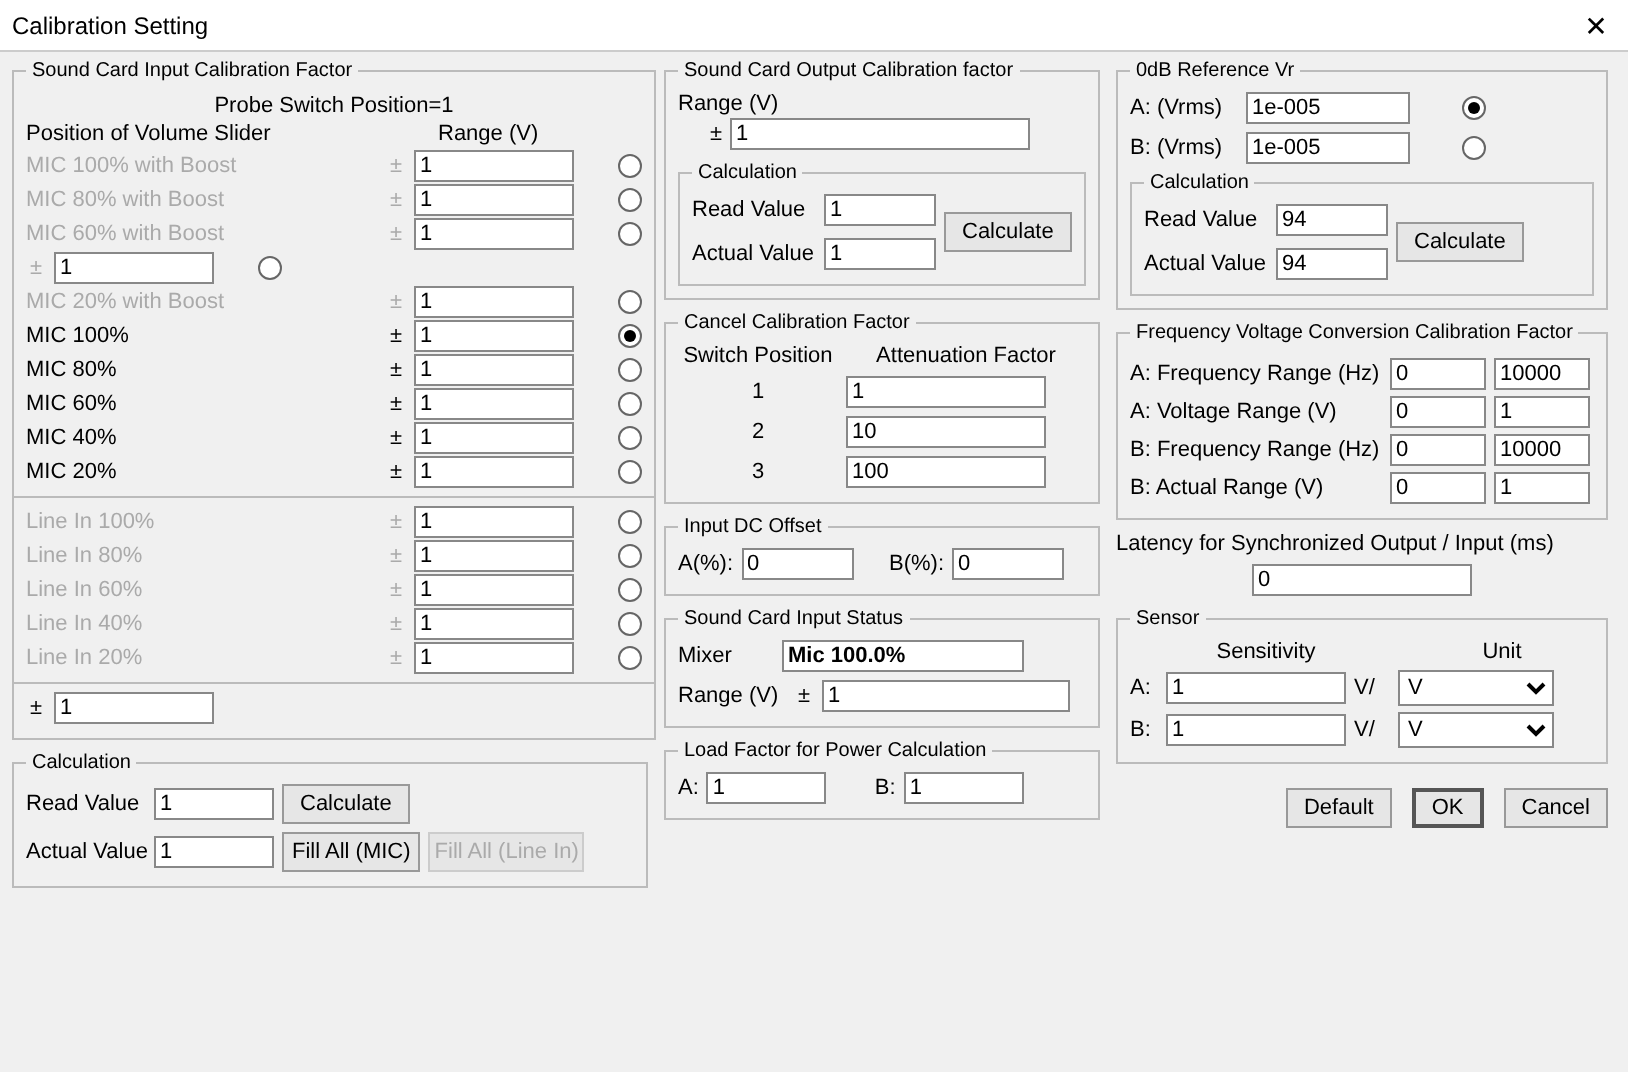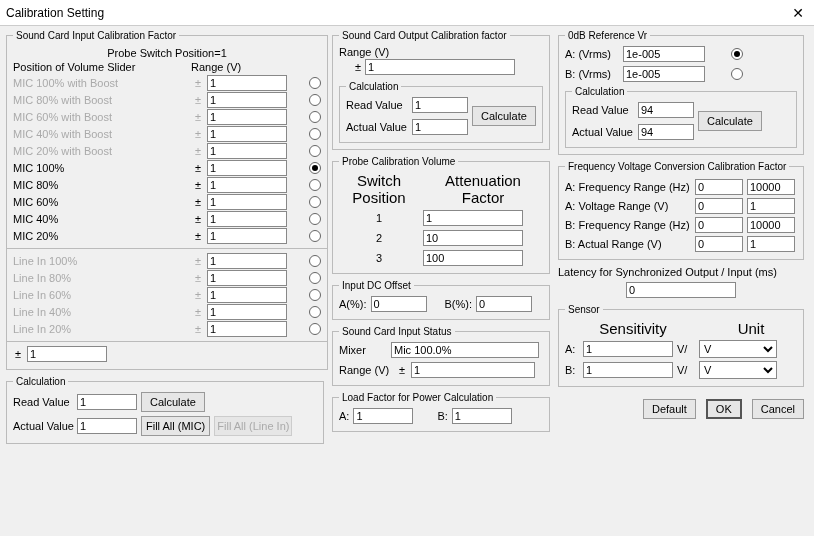--- a/index.html
+++ b/index.html
@@ -69,24 +69,24 @@
     border-radius: 50%;
     position: relative;
     cursor:pointer; background:#fff;
   }
   .radio.checked::after {
     content:""; position:absolute; width:6px; height:6px;
     background:#000; border-radius:50%;
     top:2px; left:2px;
   }
   .pm { width:10px; text-align:center; }
-  .hdr-row { display:flex; margin:2px 0 2px 0; }
+  .hdr-row { display:flex; margin:2px 0 2px 0;gap:28px; }
   .hdr-row .c1 { width:178px; }
   .subtitle { text-align:center; margin:2px 0; }
-  .minihead { text-align:center; font-size:15px; }
+  .minihead { text-align:center; font-size:11px; }
   select {
     font: inherit;
     height: 18px;
     border:1px solid #888;
     background:#fff;
   }
   .btnrow { display:flex; gap:10px; justify-content:flex-end; margin-top:6px; }
   .adv-row { display:flex; justify-content:flex-end; margin-top:2px;}
 </style>
 </head>
@@ -123,21 +123,20 @@
     <span class="radio "></span>
   </div>
           <div class="row">
     <span class="label disabled" style="width:176px">MIC 60% with Boost</span>
     <span class="pm disabled">±</span>
     <input class="txt small" value="1" style="">
     <span style="width:14px"></span>
     <span class="radio "></span>
   </div>
           <div class="row">
-    <span class="label disabled" style="width:176px">MIC 40% with Boost</span>
     <span class="pm disabled">±</span>
     <input class="txt small" value="1" style="">
     <span style="width:14px"></span>
     <span class="radio "></span>
   </div>
           <div class="row">
     <span class="label disabled" style="width:176px">MIC 20% with Boost</span>
     <span class="pm disabled">±</span>
     <input class="txt small" value="1" style="">
     <span style="width:14px"></span>
@@ -264,21 +263,21 @@
             </div>
           </div>
           <div style="display:flex; align-items:center;">
             <button>Calculate</button>
           </div>
         </div>
       </fieldset>
     </fieldset>
 
     <fieldset>
-      <legend>Probe Calibration Volume</legend>
+      <legend>Cancel Calibration Factor</legend>
       <div class="row">
         <span class="minihead" style="width:80px">Switch Position</span>
         <span class="minihead" style="flex:1">Attenuation Factor</span>
       </div>
       <div id="probe-rows">
           <div class="row" style="margin-top:4px">
     <span style="width:80px;text-align:center">1</span>
     <input class="txt" style="width: 100px;" value="1">
   </div>
           <div class="row" style="margin-top:4px">
@@ -300,21 +299,21 @@
         <span style="width:10px"></span>
         <span>B(%):</span>
         <input class="txt" style="width: 56px;" value="0">
       </div>
     </fieldset>
 
     <fieldset>
       <legend>Sound Card Input Status</legend>
       <div class="row">
         <span style="width:48px">Mixer</span>
-        <input class="txt" style="width: 148px;" value="Mic 100.0%">
+        <input class="txt" style="width: 121px; font-weight: bold;" value="Mic 100.0%">
       </div>
       <div class="row" style="margin-top:4px">
         <span style="width:54px">Range (V)</span>
         <span class="pm">±</span>
         <input class="txt" style="width: 124px;" value="1">
       </div>
     </fieldset>
 
     <fieldset>
       <legend>Load Factor for Power Calculation</legend>

